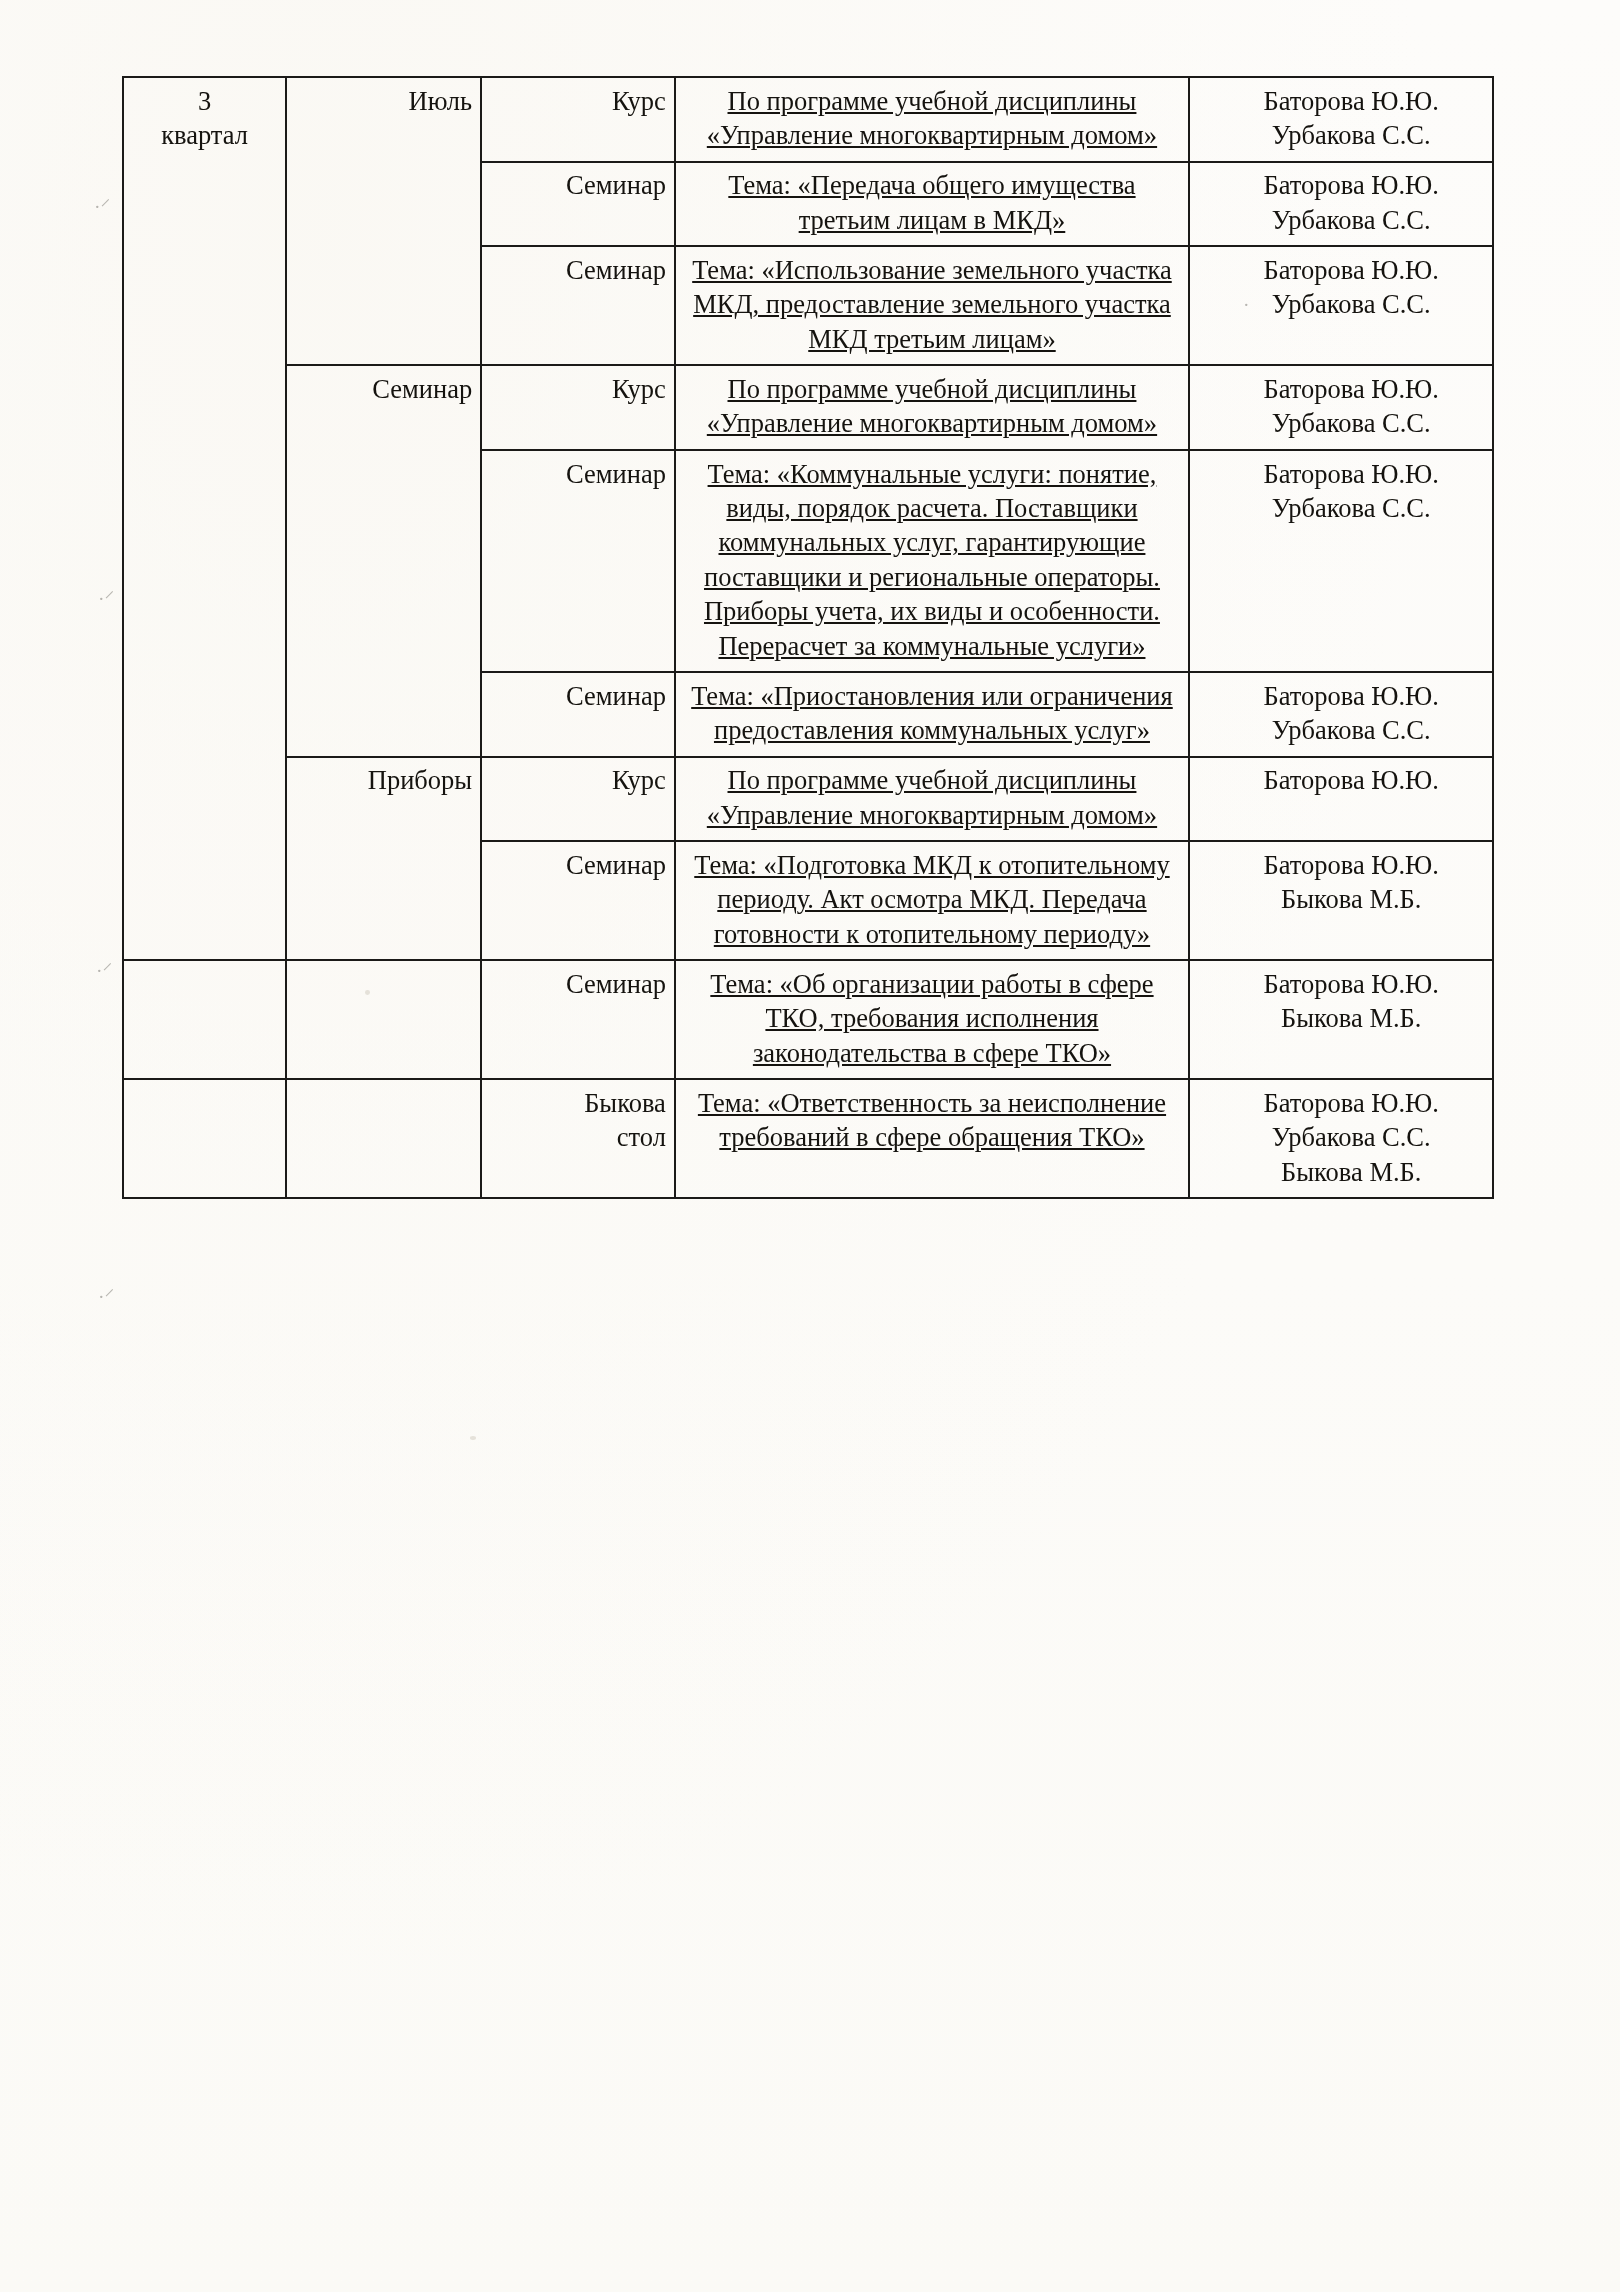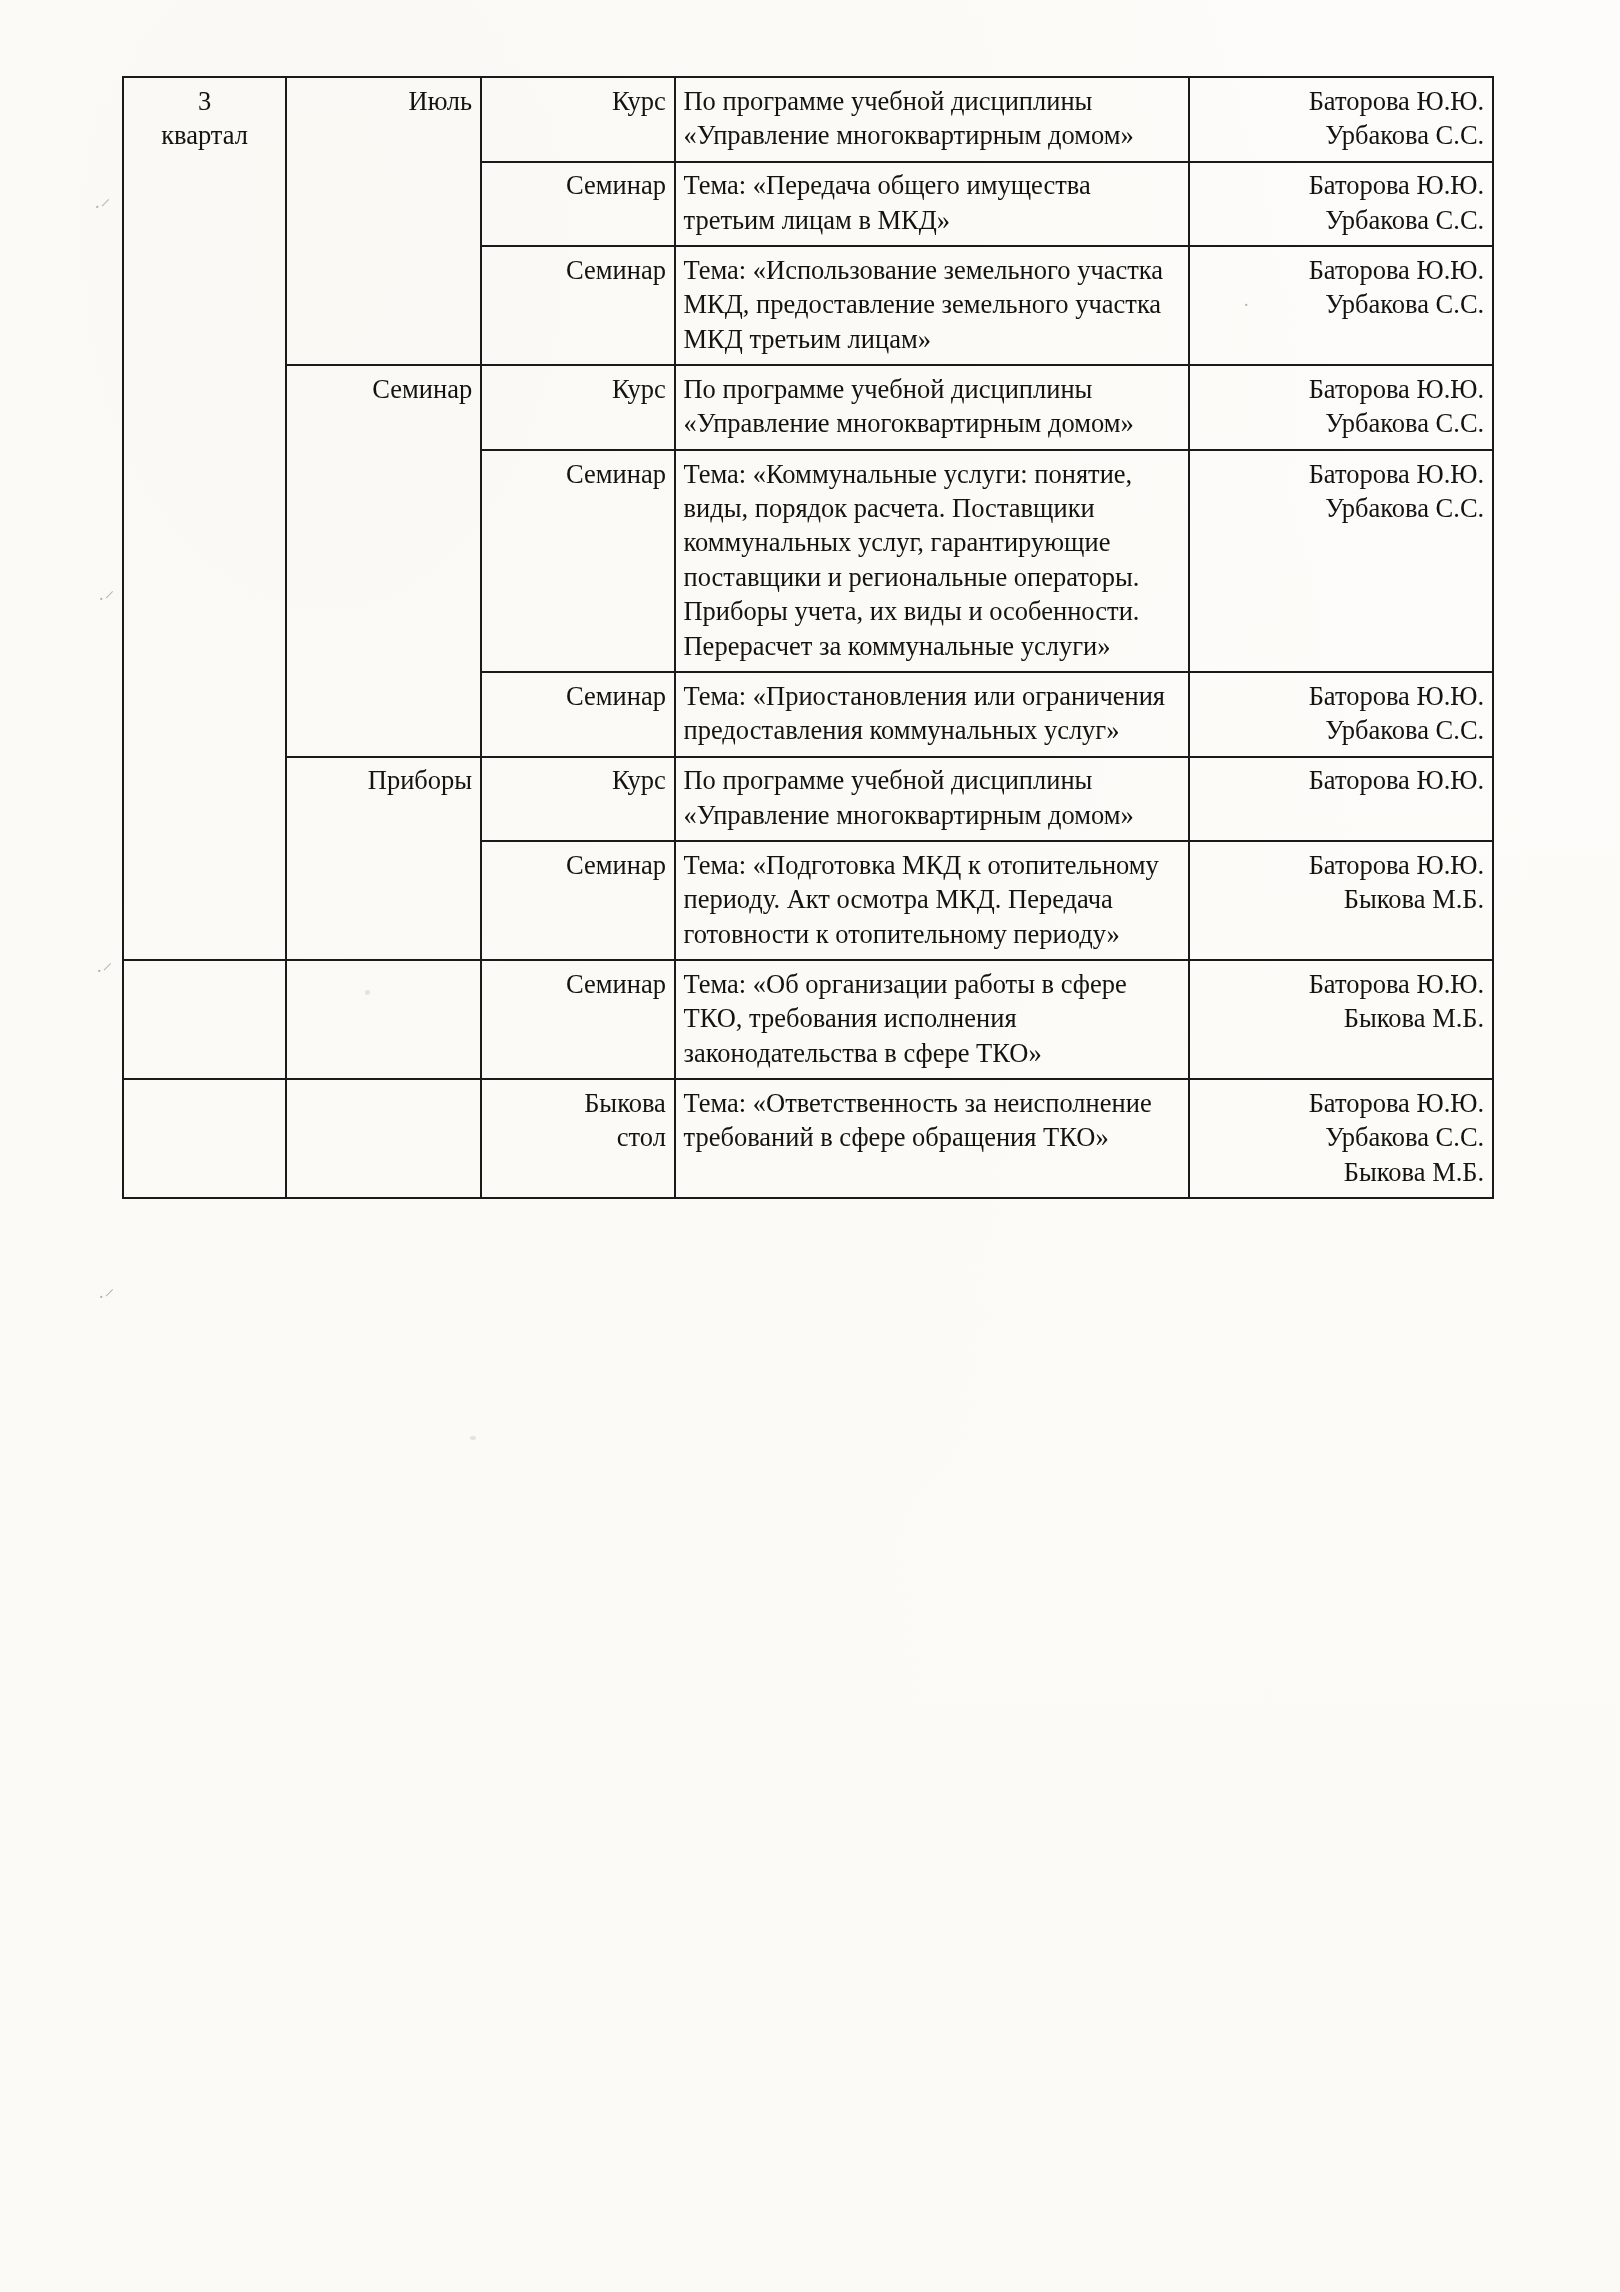--- a/index.html
+++ b/index.html
@@ -53,24 +53,26 @@
     width: 167px;
     text-align: right;
   }
   td.c-type {
     width: 162px;
     text-align: right;
     padding-left: 11.8px;
   }
   td.c-topic {
     width: 470px;
+    text-align: center;
+    text-decoration: underline;
   }
   td.c-person {
     width: 250px;
-    text-align: right;
+    text-align: center;
     padding-left: 28px;
     border-radius: 27px;
   }
   .c-person .line {
     display: block;
     white-space: nowrap;
   }
 
   
   .margin-mark {

